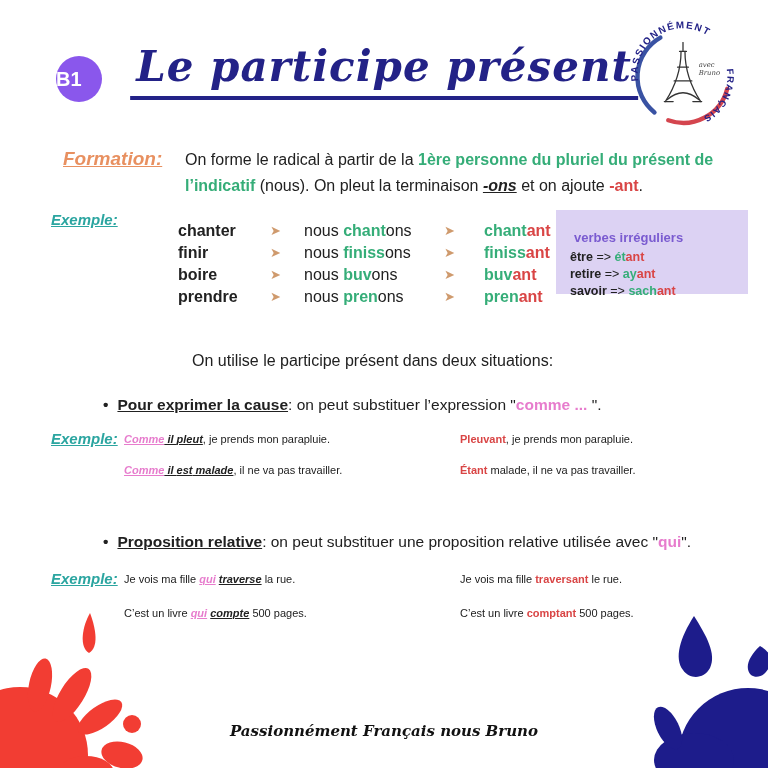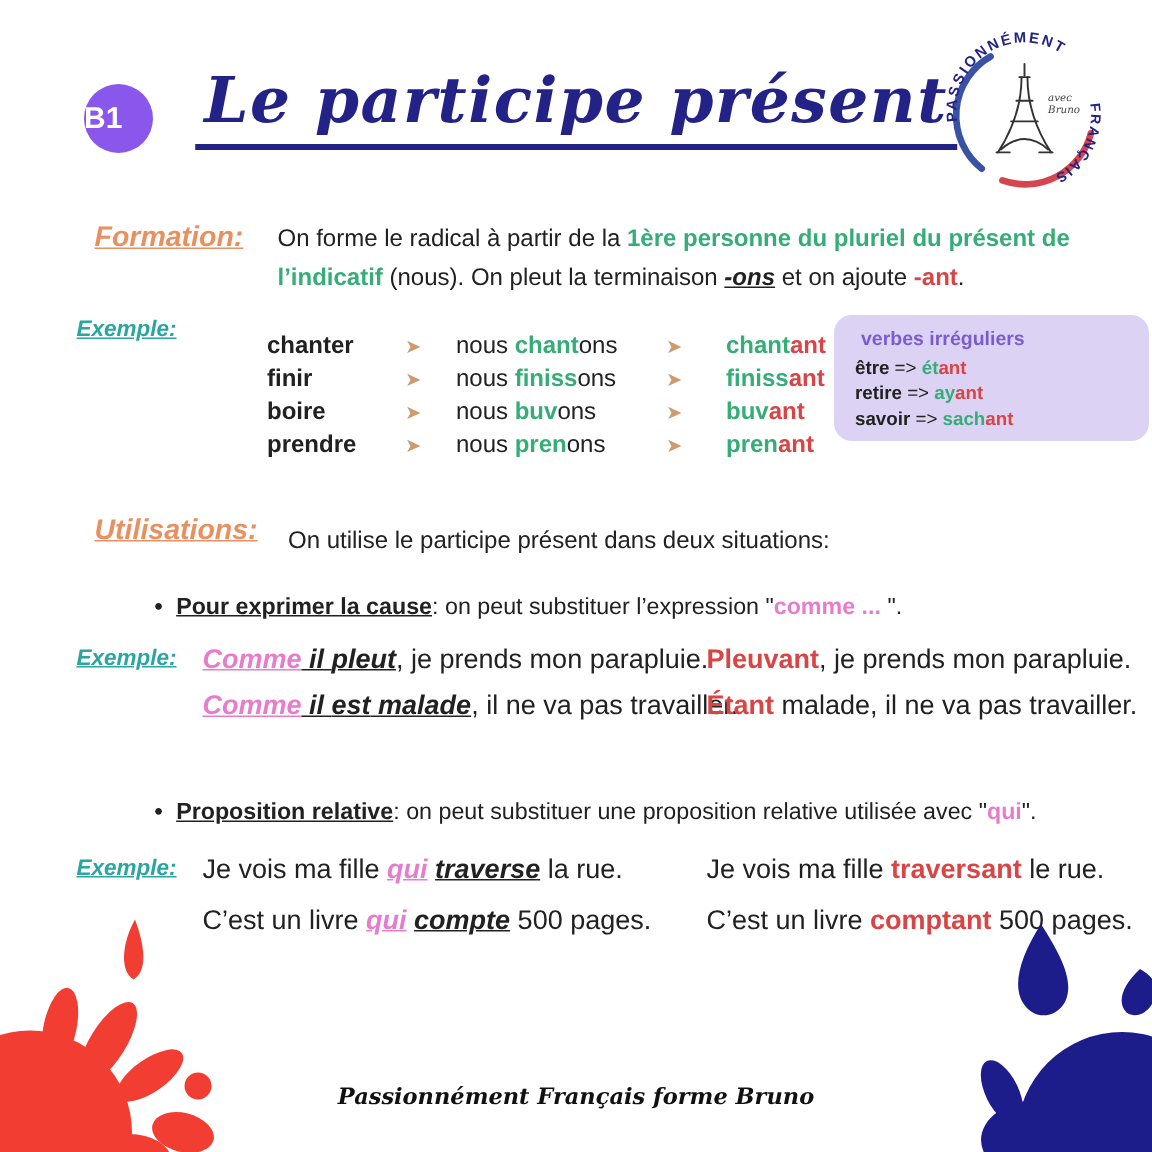--- a/index.html
+++ b/index.html
@@ -47,35 +47,35 @@
   }
   
   .formation-body{position:absolute;left:185px;top:147px;width:562px;font-size:16px;line-height:1.6;}
   
   .conj-table{position:absolute;left:130px;top:220px;display:grid;grid-row-gap:1px;font-size:16px;margin-left:48px;}
   .conj-row{display:grid;grid-template-columns:92px 34px 140px 40px auto;align-items:center;line-height:21px;}
   .conj-row .inf{font-weight:700;}
   .arrow{color:var(--arrow,#cf9a6d);font-size:13px;}
   
   .irregular-box{
-    position:absolute;left:556px;top:210px;width:210px;height:84px;box-sizing:border-box;
-    padding:8px 12px 6px 14px;background:var(--lavender,#dcd2f3);border-radius:12px;
+    position:absolute;left:556px;top:210px;width:192px;height:84px;box-sizing:border-box;
+    padding:20px 12px 6px 14px;background:var(--lavender,#dcd2f3);border-radius:0;
   }
   .irregular-box::before{
     content:"";position:absolute;z-index:-1;left:-8px;top:6px;right:-4px;bottom:-6px;
     background:var(--lavender_light,#eae4f8);border-radius:16px;transform:rotate(-3deg);
   }
   .irregular-title{color:var(--purple_text,#7a5bd0);font-weight:700;font-size:13px;margin:0 0 4px 4px;}
   .irregular-item{font-size:12.5px;line-height:17px;}
   
   .utilisations-intro{position:absolute;left:192px;top:352px;font-size:16px;}
   .usage-bullet{position:absolute;left:103px;width:644px;font-size:15.5px;line-height:1.45;}
   .bullet-glyph{font-weight:700;margin-right:9px;}
   
-  .ex-grid{position:absolute;left:124px;display:grid;grid-template-columns:336px auto;font-size:18px;line-height:22px;margin-left:11px;}
+  .ex-grid{position:absolute;left:124px;display:grid;grid-template-columns:336px auto;font-size:11px;line-height:22px;}
   .ex-grid .cell{white-space:nowrap;}
   
   .footer-credit{
     position:absolute;left:0;top:722px;width:100%;text-align:center;
     font-family:"DejaVu Serif",serif;font-style:italic;font-weight:700;font-size:15px;color:#111;
   }
   .splat{position:absolute;pointer-events:none;}
   .splat-red{left:-6px;bottom:-10px;width:190px;height:175px;}
   .splat-blue{right:-8px;bottom:-12px;width:178px;height:172px;}
   .splat-red *{fill:var(--splat_red,#f23d33);}
@@ -151,21 +151,20 @@
     </div>
   </div>
 
   <div class="irregular-box">
     <div class="irregular-title">verbes irréguliers</div>
     <div class="irregular-item"><span class="bold">être</span><span> =&gt; </span><span class="green bold">ét</span><span class="red bold">ant</span></div>
     <div class="irregular-item"><span class="bold">retire</span><span> =&gt; </span><span class="green bold">ay</span><span class="red bold">ant</span></div>
     <div class="irregular-item"><span class="bold">savoir</span><span> =&gt; </span><span class="green bold">sach</span><span class="red bold">ant</span></div>
   </div>
 
-  <div class="section-label" style="left:63px;top:343px">Utilisations:</div>
   <div class="utilisations-intro">On utilise le participe présent dans deux situations:</div>
 
   <div class="usage-bullet" style="top:394px">
     <span class="bullet-glyph">•</span><span><span class="bold underline">Pour exprimer la cause</span><span>: on peut substituer l’expression "</span><span class="pink bold">comme ...</span><span> ".</span></span>
   </div>
 
   <div class="example-label" style="left:51px;top:430px">Exemple:</div>
   <div class="ex-grid" style="top:428px;grid-row-gap:9px">
     <span class="cell"><span class="pink italic underline">Comme</span><span class="italic underline"> il </span><span class="bold italic underline">pleut</span><span>, je prends mon parapluie.</span></span>
     <span class="cell"><span class="red bold">Pleuvant</span><span>, je prends mon parapluie.</span></span>
@@ -178,21 +177,21 @@
   </div>
 
   <div class="example-label" style="left:51px;top:570px">Exemple:</div>
   <div class="ex-grid" style="top:568px;grid-row-gap:12px">
     <span class="cell"><span>Je vois ma fille </span><span class="pink italic underline">qui</span><span> </span><span class="bold italic underline">traverse</span><span> la rue.</span></span>
     <span class="cell"><span>Je vois ma fille </span><span class="red bold">traversant</span><span> le rue.</span></span>
     <span class="cell"><span>C’est un livre </span><span class="pink italic underline">qui</span><span> </span><span class="bold italic underline">compte</span><span> 500 pages.</span></span>
     <span class="cell"><span>C’est un livre </span><span class="red bold">comptant</span><span> 500 pages.</span></span>
   </div>
 
-  <div class="footer-credit">Passionnément Français forme Bruno</div>
+  <div class="footer-credit">Passionnément Français nous Bruno</div>
 
   <svg class="splat splat-red" viewBox="0 0 190 175">
     <path d="M96,10 C102,26 105,44 95,50 C85,44 88,24 96,10 Z"></path>
     <circle cx="26" cy="152" r="68"></circle>
     <ellipse cx="46" cy="82" rx="11" ry="27" transform="rotate(12 46 82)"></ellipse>
     <ellipse cx="78" cy="92" rx="12" ry="31" transform="rotate(32 78 92)"></ellipse>
     <ellipse cx="106" cy="114" rx="11" ry="26" transform="rotate(55 106 114)"></ellipse>
     <circle cx="138" cy="121" r="9"></circle>
     <ellipse cx="128" cy="152" rx="21" ry="13" transform="rotate(14 128 152)"></ellipse>
     <ellipse cx="92" cy="170" rx="28" ry="17"></ellipse>

